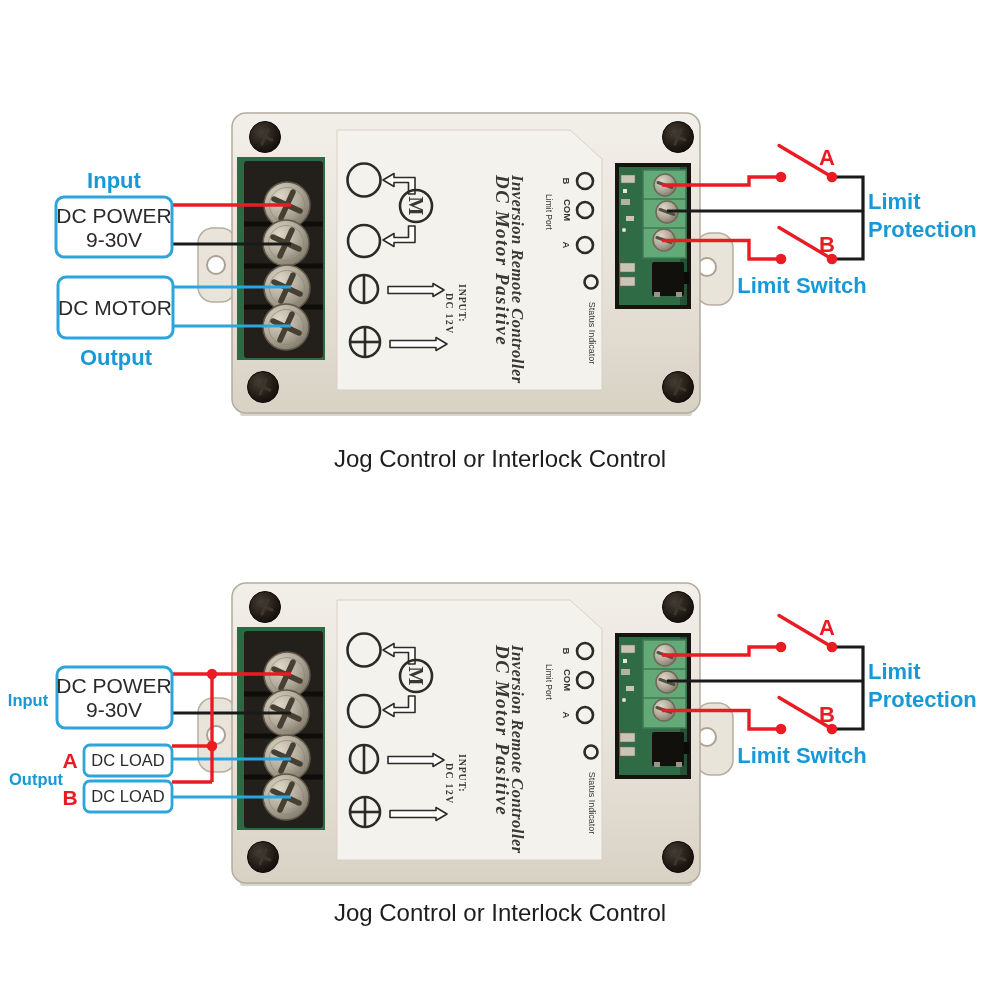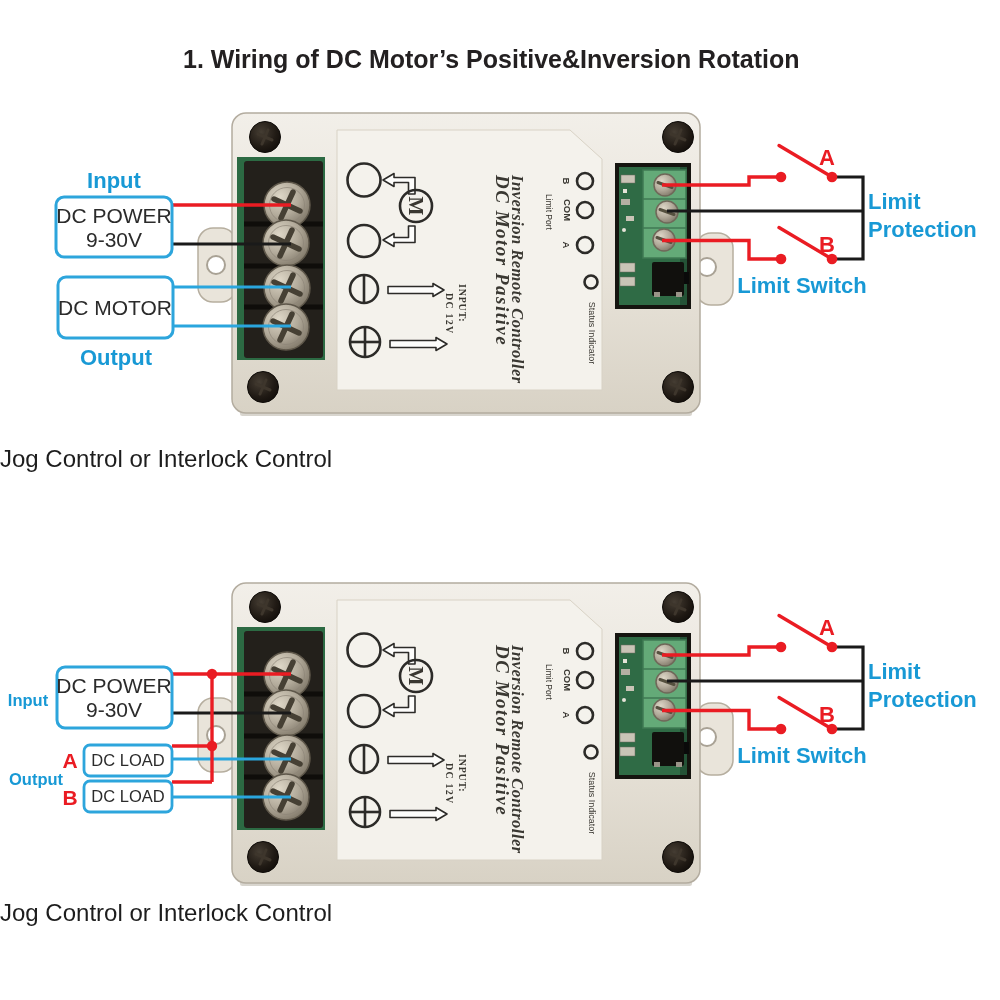--- a/index.html
+++ b/index.html
@@ -1,20 +1,20 @@
 <!DOCTYPE html>
 <html><head>
 <meta charset="utf-8">
 <style>
   html,body{margin:0;padding:0;background:#ffffff;}
   .page{position:relative;width:1000px;height:1000px;background:#ffffff;overflow:hidden;
         font-family:"Liberation Sans",sans-serif;}
   .sec-title{position:absolute;left:183px;font-weight:bold;font-size:25px;color:#232021;
              letter-spacing:0;white-space:nowrap;}
-  .caption{position:absolute;left:0;width:1000px;text-align:left;font-size:24px;
+  .caption{position:absolute;left:0;width:1000px;text-align:center;font-size:24px;
            color:#1d1d1d;white-space:nowrap;}
   svg.dsvg{position:absolute;left:0;width:1000px;height:385px;overflow:visible;}
   svg text{font-family:"Liberation Sans",sans-serif;}
   .tb{fill:#1899d5;font-weight:bold;}
   .tr{fill:#ea1c23;font-weight:bold;}
   .tk{fill:#2b2b2b;}
   .dev{font-family:"Liberation Serif",serif;fill:#3a3832;}
   .devsans{fill:#3a3832;}
   .bluebox{fill:#ffffff;stroke:#2da5dc;stroke-width:3;}
   .bluebox-sm{fill:#ffffff;stroke:#2da5dc;stroke-width:2.8;}
@@ -175,21 +175,20 @@
         </g>
         <text class="tr" x="827" y="70" font-size="22" text-anchor="middle">A</text>
         <text class="tr" x="827" y="157" font-size="22" text-anchor="middle">B</text>
         <text class="tb" x="868" y="114" font-size="22">Limit</text>
         <text class="tb" x="868" y="142" font-size="22">Protection</text>
         <text class="tb" x="802" y="198" font-size="22" text-anchor="middle">Limit Switch</text>
       </g>
     </defs>
   </svg>
 
-  <div class="sec-title" style="top:45px">1. Wiring of DC Motor’s Positive&amp;Inversion Rotation</div>
 
   <svg class="dsvg" style="top:95px" viewBox="0 0 1000 385">
     <use href="#device-unit"></use>
     <use href="#limit-assembly"></use>
     <g>
       <line class="wred" x1="172" y1="110" x2="291" y2="110"></line>
       <line class="wblk" x1="172" y1="149" x2="291" y2="149"></line>
       <line class="wblu" x1="173" y1="192" x2="291" y2="192"></line>
       <line class="wblu" x1="173" y1="231" x2="291" y2="231"></line>
       <rect class="bluebox" x="56" y="102" width="116" height="60" rx="8"></rect>

